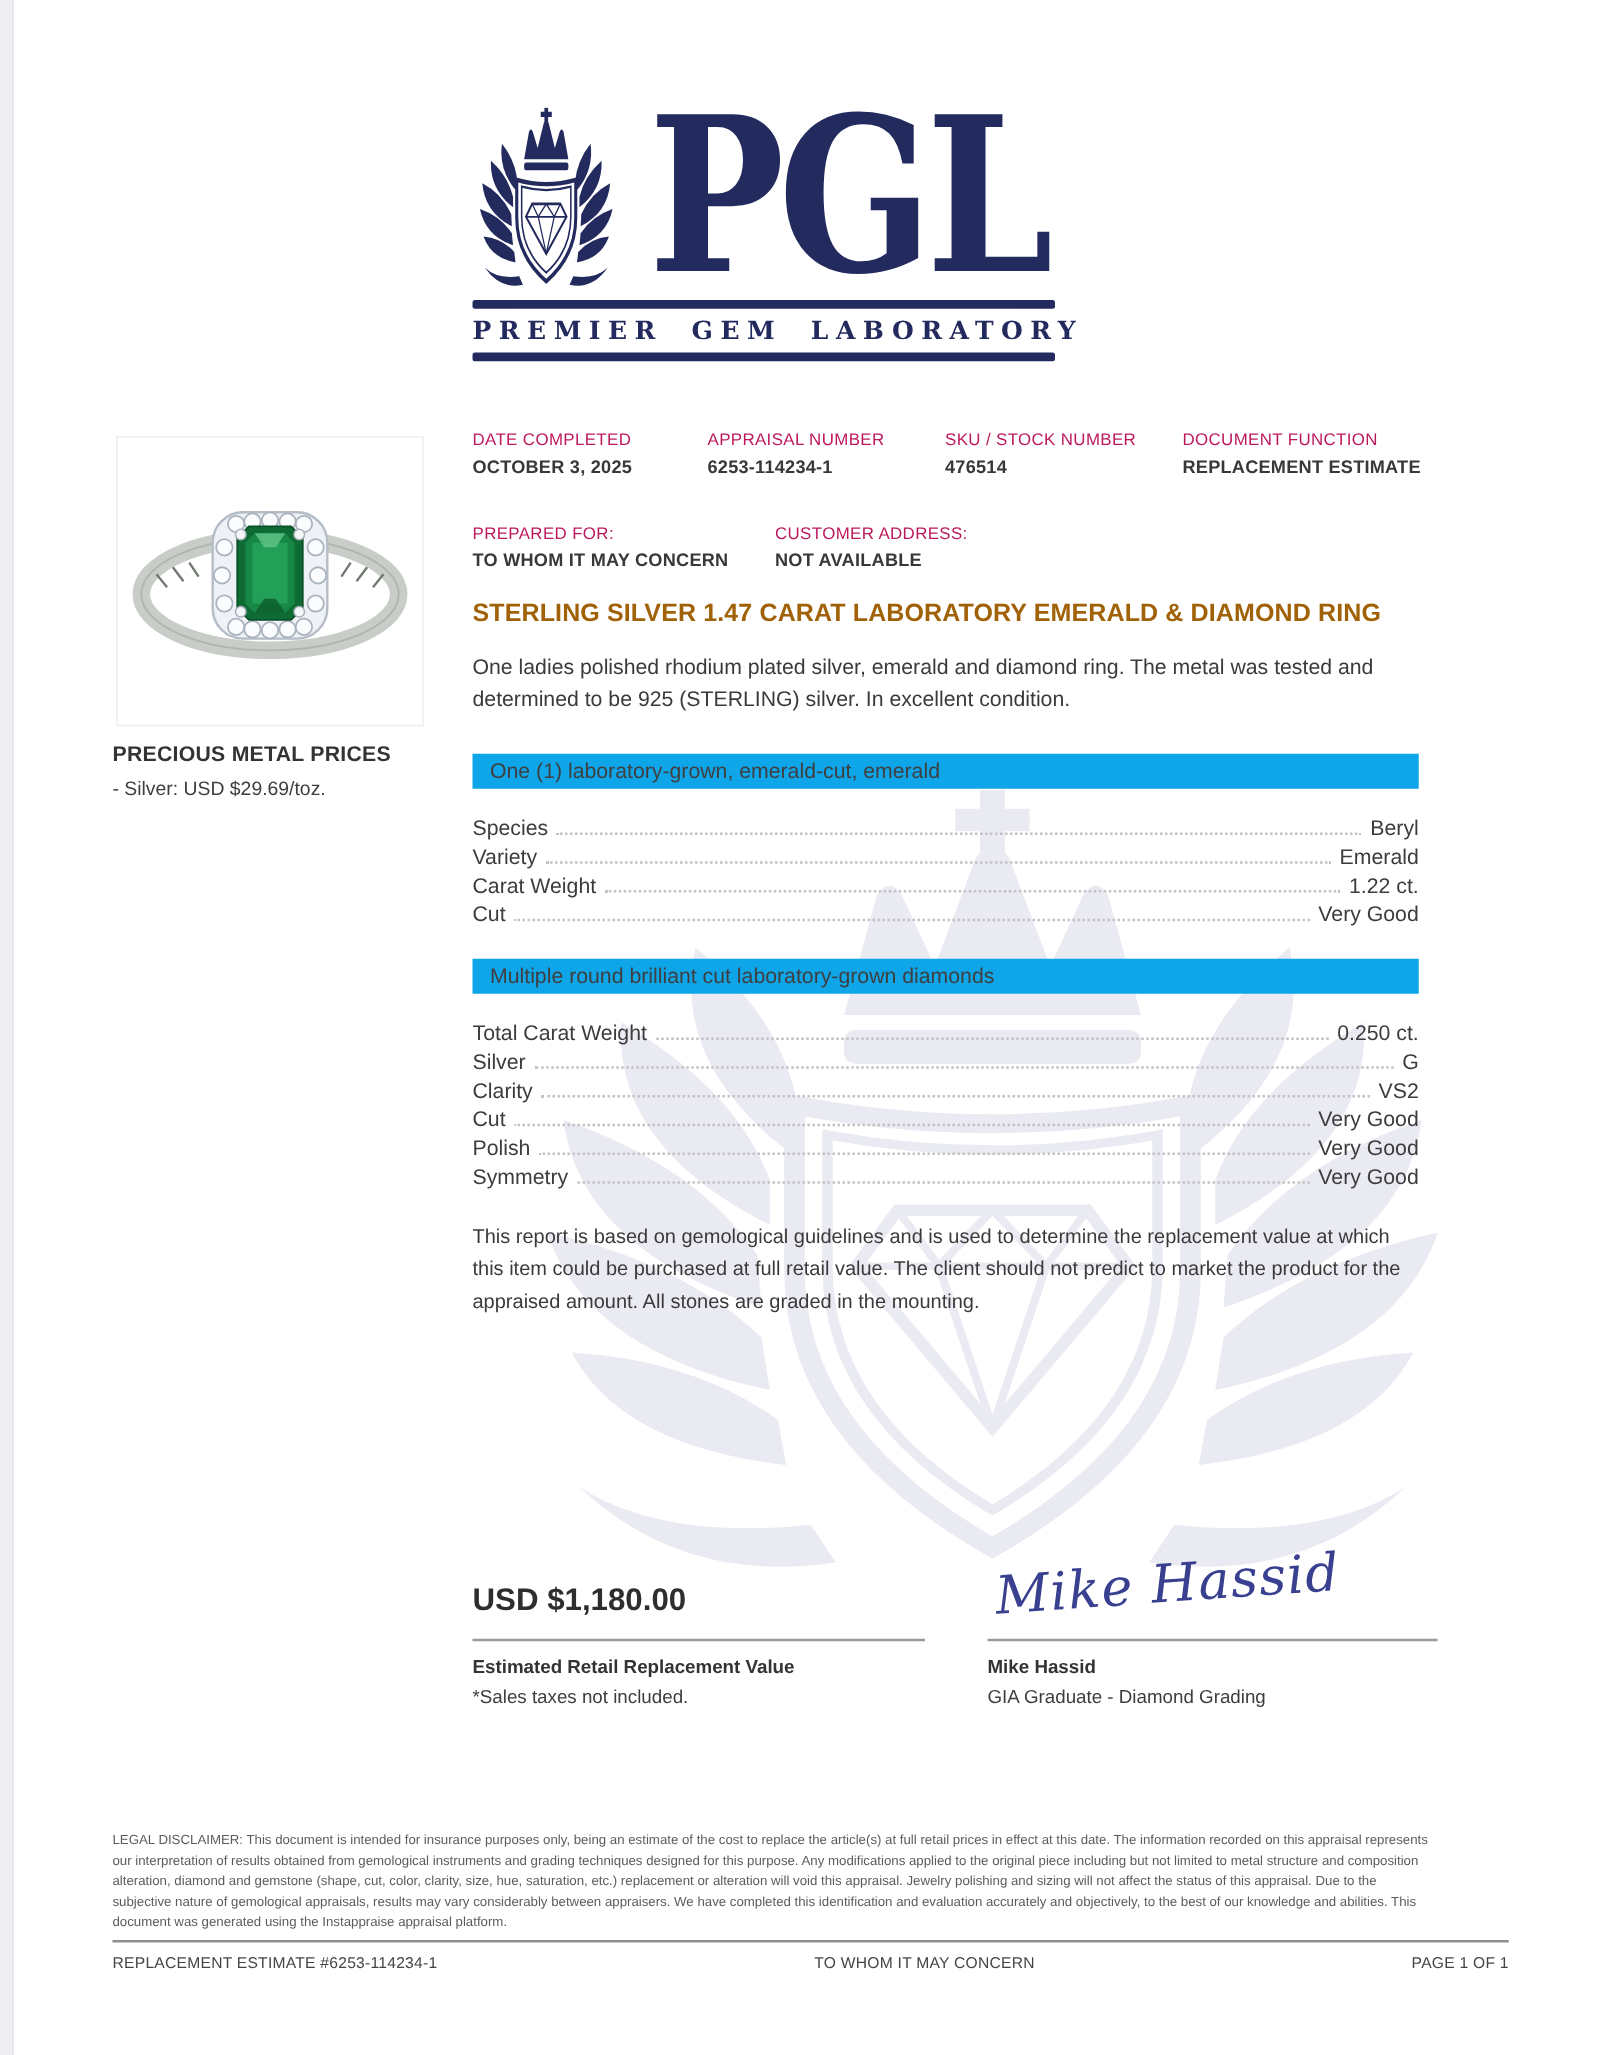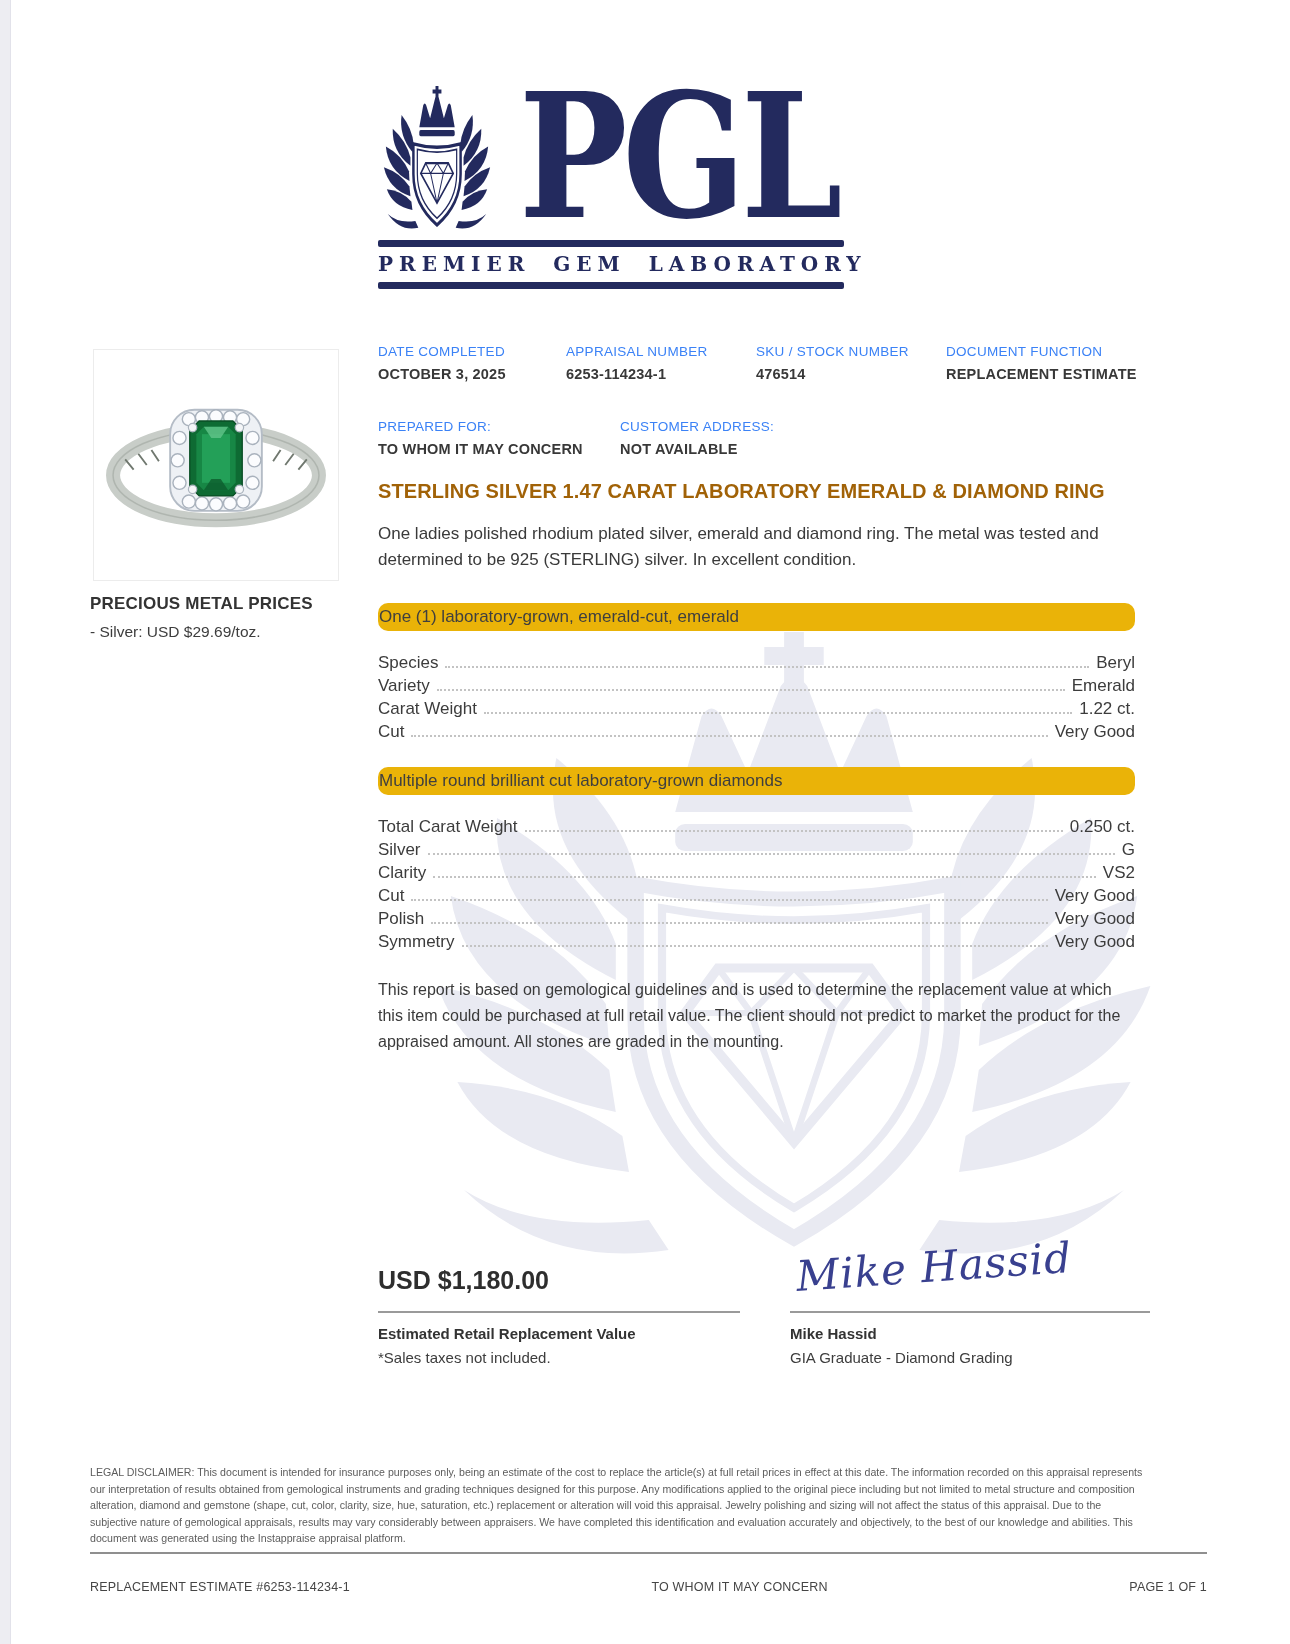--- a/index.html
+++ b/index.html
@@ -37,38 +37,38 @@
     position:absolute;left:398px;top:632px;width:792px;height:645px;
     color:#e9eaf2;z-index:0;pointer-events:none;
   }
   
   .meta-row1{
     position:absolute;left:378px;top:344px;width:792px;
     display:grid;grid-template-columns:188px 190px 190px 1fr;z-index:2;
   }
   .meta-row2{position:absolute;left:378px;top:419px;width:792px;display:flex;z-index:2;}
   .meta-row2 .cell:first-child{width:242px;}
-  .meta-label{font-size:13.5px;color:#3b82f6;letter-spacing:0.3px;margin-bottom:7px;white-space:nowrap;}
+  .meta-label{font-size:13.5px;color:#be185d;letter-spacing:0.3px;margin-bottom:7px;white-space:nowrap;}
   .meta-value{font-size:14.5px;font-weight:bold;color:#383838;letter-spacing:0.2px;white-space:nowrap;}
   
   .photo-frame{
     position:absolute;left:93px;top:349px;width:244px;height:230px;
     border:1px solid #ececec;background:#fff;z-index:2;
     display:flex;align-items:center;justify-content:center;
   }
   .metal-prices{position:absolute;left:90px;top:594px;width:290px;z-index:2;}
   .metal-prices-title{font-size:17px;font-weight:bold;color:#333;letter-spacing:0.2px;}
   .metal-prices-line{font-size:15.5px;color:#3d3d3d;margin-top:9px;}
   
   .main{position:absolute;left:378px;top:480px;width:757px;z-index:1;}
   .item-title{font-size:20px;font-weight:bold;color:#a16207;margin:0 0 18px 0;letter-spacing:0.1px;}
   .item-desc{font-size:17px;line-height:26px;color:#3a3a3a;margin:0 0 30px 0;}
   .section-bar{
-    background:#eab308;height:28px;display:flex;align-items:center;
-    padding-left:1px;font-size:17px;color:#3f3f3f;margin-bottom:20px;border-radius:10px;
+    background:#0ea5e9;height:28px;display:flex;align-items:center;
+    padding-left:14px;font-size:17px;color:#3f3f3f;margin-bottom:20px;
   }
   .spec-section{margin-bottom:24px;}
   .spec-row{display:flex;font-size:17px;color:#3c3c3c;padding:3px 0;line-height:17px;}
   .spec-label{white-space:nowrap;}
   .spec-value{white-space:nowrap;}
   .leader{flex:1;border-bottom:2px dotted #c3c3c3;margin:0 7px;align-self:flex-end;margin-bottom:3px;}
   .item-note{font-size:16px;line-height:26px;color:#3a3a3a;margin-top:12px;}
   
   .valuation{position:absolute;left:378px;top:1252px;width:772px;display:flex;z-index:1;}
   .val-left{width:362px;flex:0 0 auto;display:flex;flex-direction:column;justify-content:flex-end;}
@@ -85,21 +85,21 @@
   }
   .signer-name{font-size:15px;font-weight:bold;color:#333;margin-top:12px;}
   .signer-cred{font-size:15px;color:#3d3d3d;margin-top:7px;}
   
   .legal{
     position:absolute;left:90px;top:1464px;width:1058px;
     font-size:10.6px;line-height:16.5px;color:#5c5c5c;z-index:2;
   }
   .footer{
     position:absolute;left:90px;top:1552px;width:1117px;
-    border-top:2px solid #8f8f8f;padding-top:26px;
+    border-top:2px solid #8f8f8f;padding-top:9px;
     display:flex;justify-content:space-between;align-items:baseline;
     font-size:12.5px;color:#454545;letter-spacing:0.2px;z-index:2;
   }
 </style>
 </head>
 <body>
 
 <svg width="0" height="0" style="position:absolute" aria-hidden="true">
   <symbol id="crest" viewBox="0 0 240 215">
     <g fill="currentColor" stroke="none">

